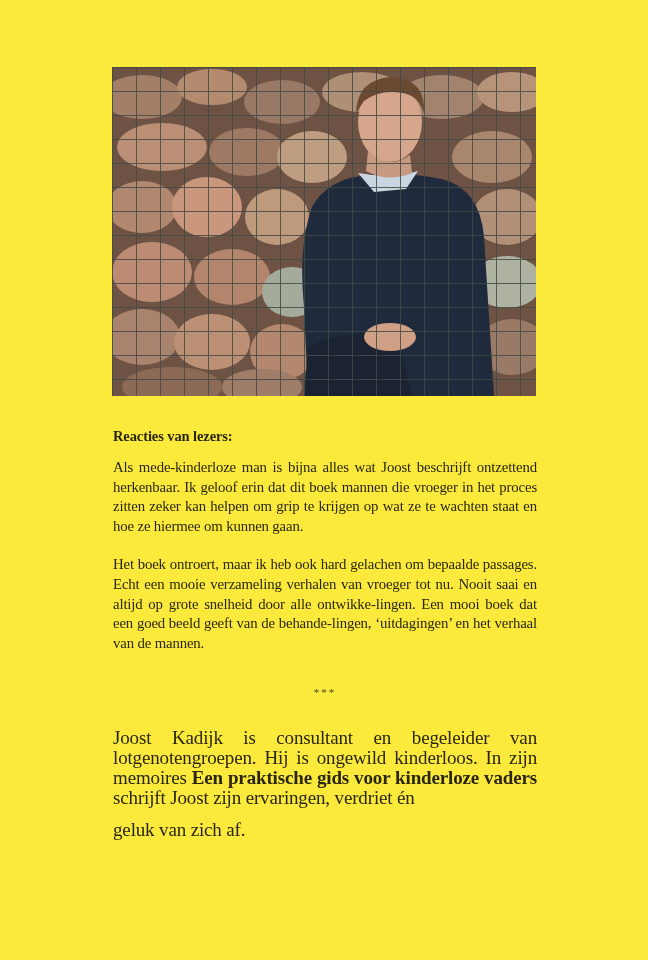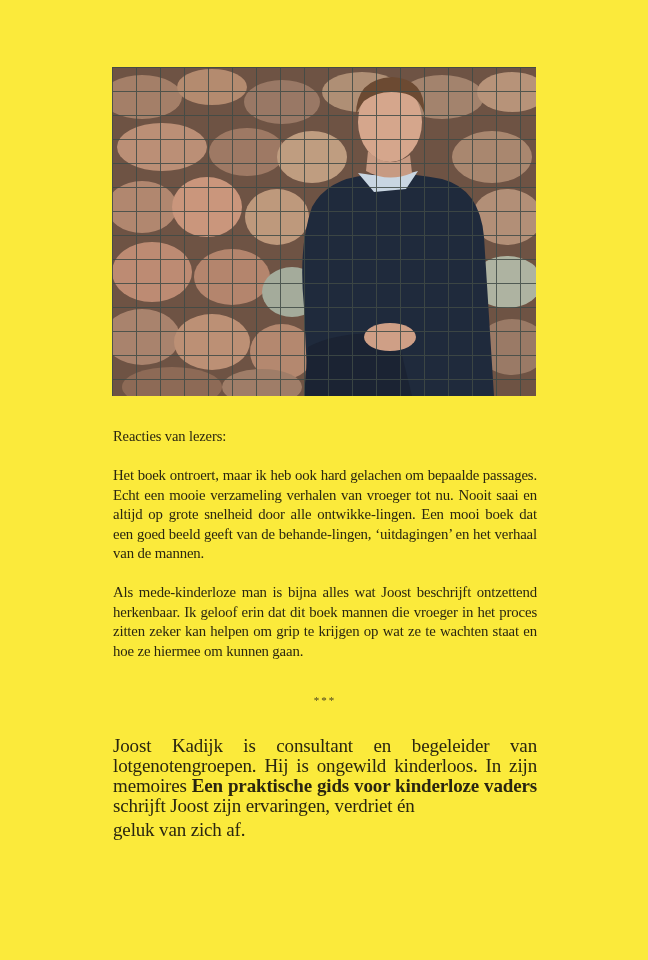--- a/index.html
+++ b/index.html
@@ -25,24 +25,24 @@
       background: #8a6a52;
     }
     .photo svg { display: block; }
     .content {
       position: absolute;
       left: 113px;
       top: 426px;
       width: 424px;
     }
     .heading {
-      font-weight: normal;
+      font-weight: bold;
       font-size: 14.5px;
       line-height: 20px;
-      margin: 0 0 20px 0;
+      margin: 0 0 12px 0;
       letter-spacing: -0.1px;
     }
     .para {
       font-size: 14.8px;
       line-height: 19.6px;
       margin: 0;
       text-align: justify;
       text-align-last: left;
       letter-spacing: -0.15px;
     }
@@ -56,21 +56,21 @@
     }
     .bold { font-weight: bold; }
     .bio {
       font-size: 19px;
       line-height: 19.8px;
       margin: 0;
       text-align: justify;
       text-align-last: left;
       letter-spacing: -0.15px;
     }
-    .bio .last-line { display: block; margin-top: 4px; }
+    .bio .last-line { display: block; margin-top: 12px; }
   </style>
 </head>
 <body>
 
 <div class="photo">
   <svg width="424" height="329" viewBox="0 0 424 329">
     <defs>
       <pattern id="grid" width="24" height="24" patternUnits="userSpaceOnUse">
         <path d="M24 0 L0 0 0 24" fill="none" stroke="#3f4a45" stroke-width="2" opacity="0.85"></path>
       </pattern>
@@ -119,22 +119,22 @@
       <path d="M196 280 Q230 262 285 268 L300 329 L192 329 Z" fill="#1b2333"></path>
 
       <ellipse cx="278" cy="270" rx="26" ry="14" fill="#cf9f86"></ellipse>
     </g>
     <rect width="424" height="329" fill="url(#grid)"></rect>
   </svg>
 </div>
 
 <div class="content">
   <p class="heading">Reacties van lezers:</p>
+  <p class="para">Als mede-kinderloze man is bijna alles wat Joost beschrijft ontzettend herkenbaar. Ik geloof erin dat dit boek mannen die vroeger in het proces zitten zeker kan helpen om grip te krijgen op wat ze te wachten staat en hoe ze hiermee om kunnen gaan.</p>
   <p class="para">Het boek ontroert, maar ik heb ook hard gelachen om bepaalde passages. Echt een mooie verzameling verhalen van vroeger tot nu. Nooit saai en altijd op grote snelheid door alle ontwikke-lingen. Een mooi boek dat een goed beeld geeft van de behande-lingen, ‘uitdagingen’ en het verhaal van de mannen.</p>
-  <p class="para">Als mede-kinderloze man is bijna alles wat Joost beschrijft ontzettend herkenbaar. Ik geloof erin dat dit boek mannen die vroeger in het proces zitten zeker kan helpen om grip te krijgen op wat ze te wachten staat en hoe ze hiermee om kunnen gaan.</p>
 
   <div class="separator">***</div>
 
   <p class="bio">
     <span>Joost Kadijk is consultant en begeleider van lotgenotengroepen. Hij is ongewild kinderloos. In zijn memoires </span><span class="bold">Een praktische gids voor kinderloze vaders</span><span> schrijft Joost zijn ervaringen, verdriet én</span>
     <span class="last-line">geluk van zich af.</span>
   </p>
 </div>
 
 </body></html>

